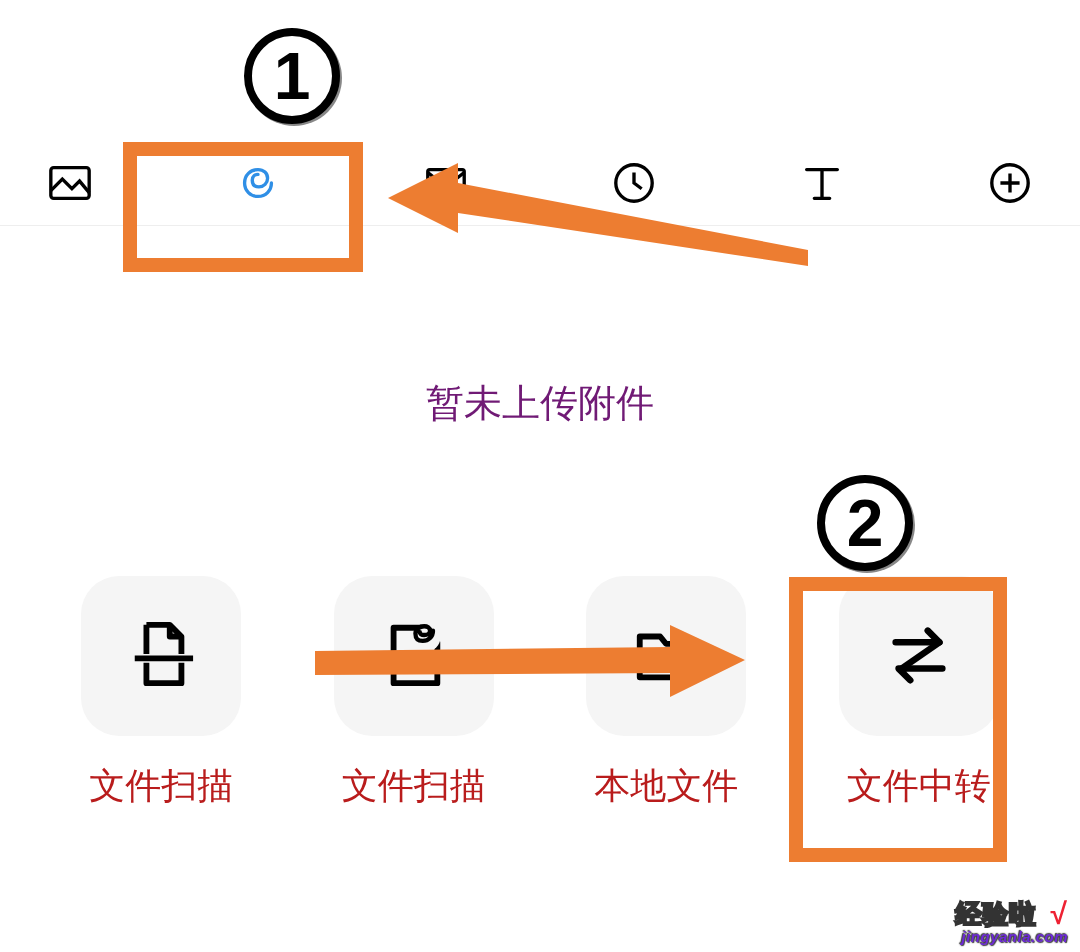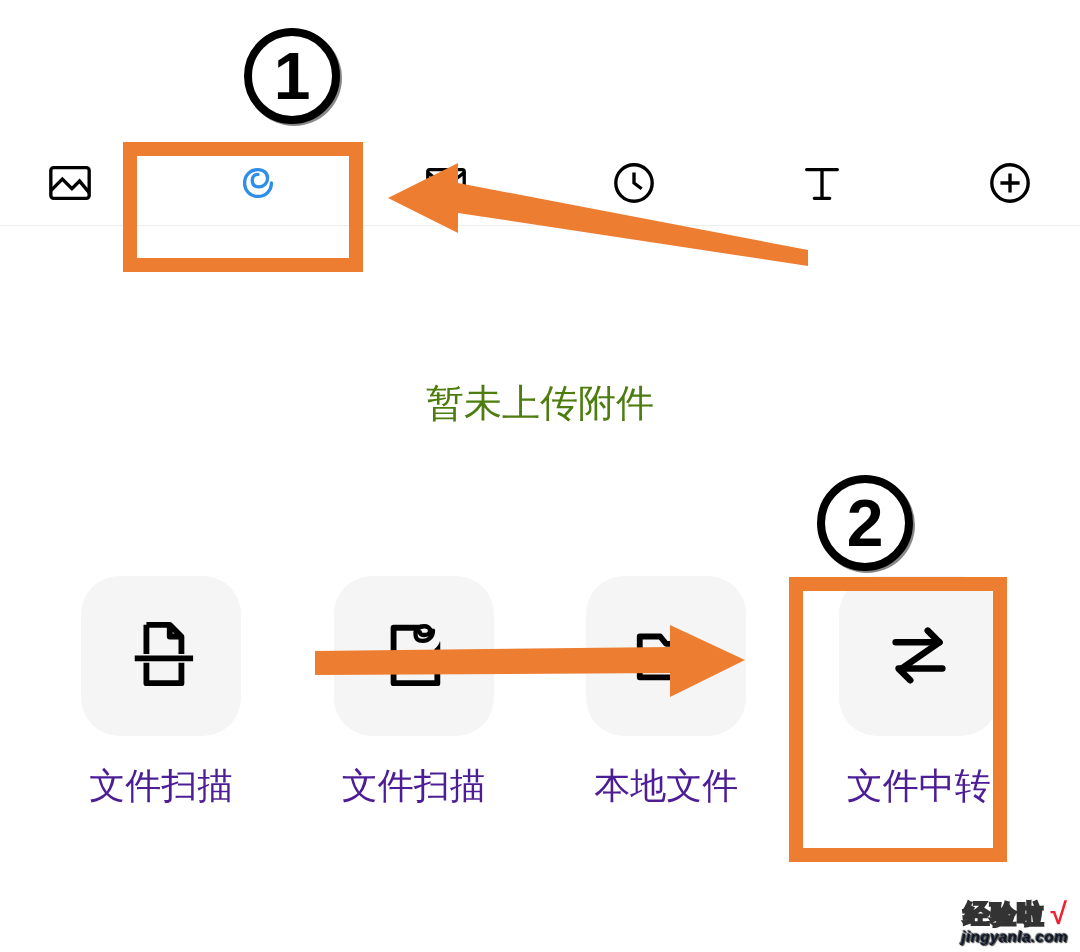--- a/index.html
+++ b/index.html
@@ -34,21 +34,21 @@
     .toolbar-item svg { width: 46px; height: 46px; }
     .placeholder-area {
       display: flex;
       align-items: flex-start;
       justify-content: center;
       padding-top: 152px;
       height: 320px;
     }
     .placeholder-text {
       font-size: 38px;
-      color: #4d7c0f;
+      color: #701a75;
     }
     .options-row {
       display: flex;
       justify-content: space-around;
       padding: 30px 35px 0 35px;
     }
     .option-card {
       display: flex;
       flex-direction: column;
       align-items: center;
@@ -60,21 +60,21 @@
       background: #f5f5f5;
       border-radius: 38px;
       display: flex;
       align-items: center;
       justify-content: center;
       margin-bottom: 26px;
     }
     .option-icon-box svg { width: 70px; height: 70px; }
     .option-label {
       font-size: 36px;
-      color: #4c1d95;
+      color: #b91c1c;
     }
     
     .highlight-box {
       position: absolute;
       border: 14px solid #ed7d31;
       background: transparent;
       z-index: 10;
       pointer-events: none;
     }
     .hl1 { left: 123px; top: 142px; width: 240px; height: 130px; }
@@ -121,28 +121,28 @@
       text-align: right;
       z-index: 20;
       line-height: 1;
     }
     .wm-top {
       font-size: 26px;
       font-weight: 800;
       color: #fff;
       -webkit-text-stroke: 2.5px #333;
       letter-spacing: 1px;
-      display:inline-flex; align-items:center; gap:6px;
+      display:inline-flex; align-items:center; gap:14px;
     }
     .wm-check { color: #e23; -webkit-text-stroke: 0; font-size: 30px; font-weight: 900; }
     .wm-bottom {
       font-size: 15px;
       font-weight: 800;
       font-style: italic;
-      color: #0f172a;
+      color: #6d28d9;
       text-shadow: 0 0 2px #444, 1px 1px 1px #444, -1px -1px 1px #444;
       letter-spacing: .5px;
     }
   </style>
 </head>
 <body>
 
 <div class="top-spacer"></div>
 
 <div class="toolbar">

